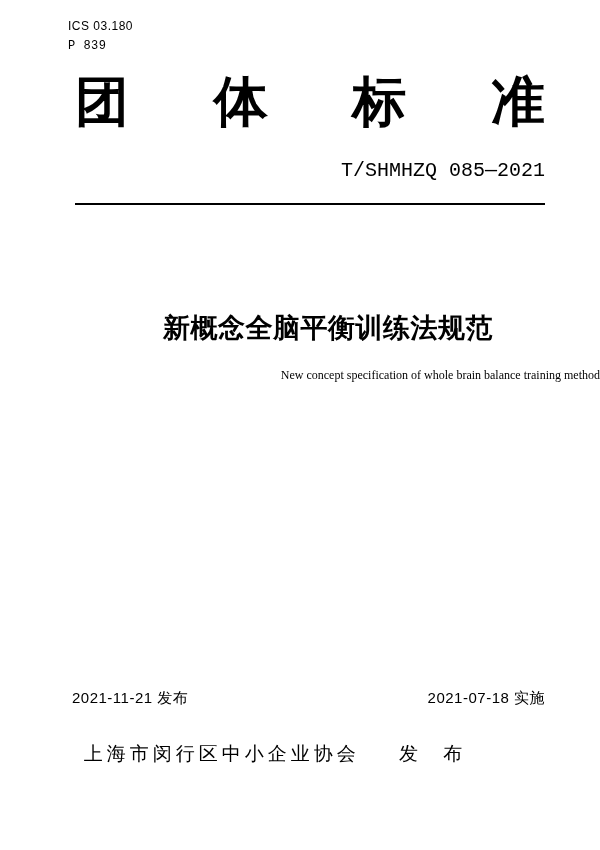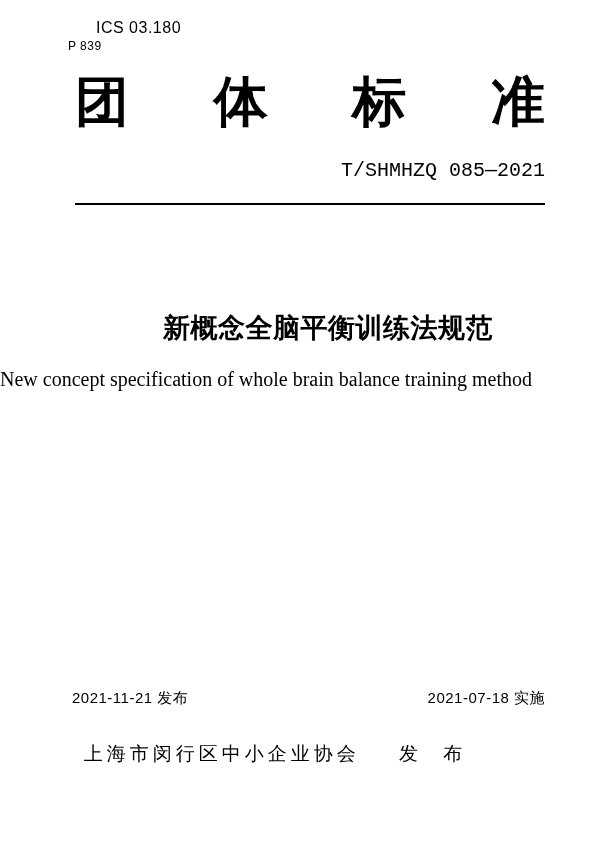--- a/index.html
+++ b/index.html
@@ -14,30 +14,30 @@
     background: #ffffff;
     color: #000000;
     font-family: "Liberation Sans", sans-serif;
     overflow: hidden;
     margin: 0 auto;
   }
   .ics-code {
     position: absolute;
     left: 68px;
     top: 19px;
-    font-size: 16px;
+    font-size: 12px;
     letter-spacing: 0.5px;
-    margin-left: 28px;
   }
   .class-code {
     position: absolute;
     left: 68px;
     top: 39px;
     font-size: 12px;
     letter-spacing: 0.5px;
+    font-family: Liberation Mono, monospace;
   }
   .big-title {
     position: absolute;
     left: 75px;
     top: 74px;
     width: 470px;
     display: flex;
     justify-content: space-between;
     font-size: 54px;
     font-weight: bold;
@@ -68,22 +68,22 @@
     font-size: 27px;
     font-weight: bold;
     letter-spacing: 0.5px;
     padding-left: 28px;
   }
   .title-en {
     position: absolute;
     left: 0;
     top: 368px;
     width: 600px;
-    text-align: left;
-    font-size: 20px;
+    text-align: right;
+    font-size: 12px;
     font-family: "Liberation Serif", serif;
   }
   .date-row {
     position: absolute;
     left: 72px;
     top: 689px;
     width: 473px;
     display: flex;
     justify-content: space-between;
     font-size: 15px;

